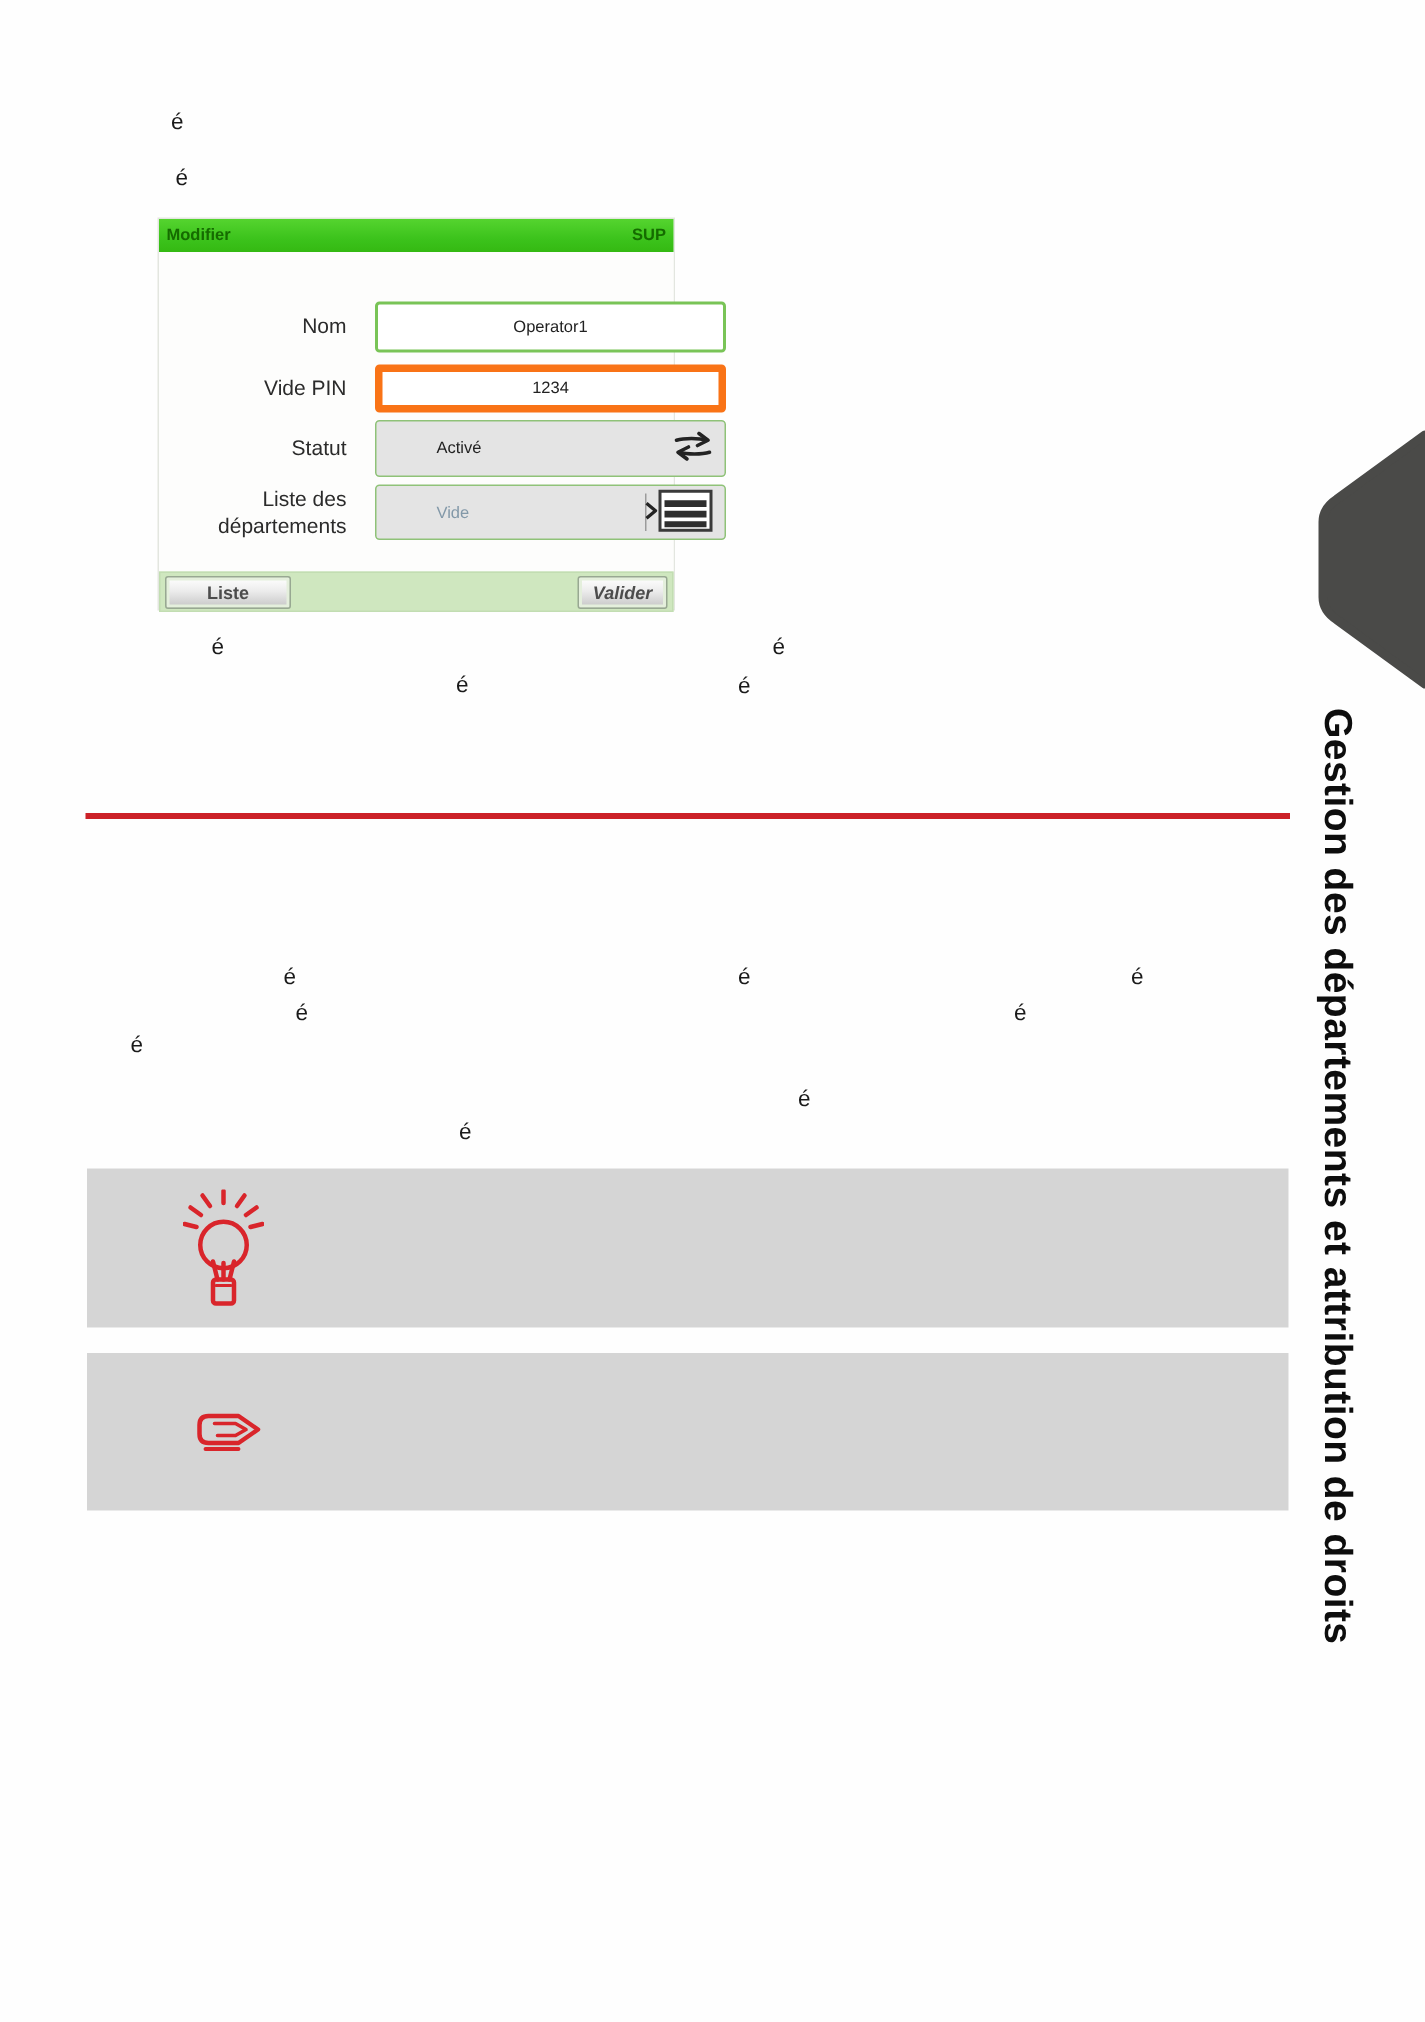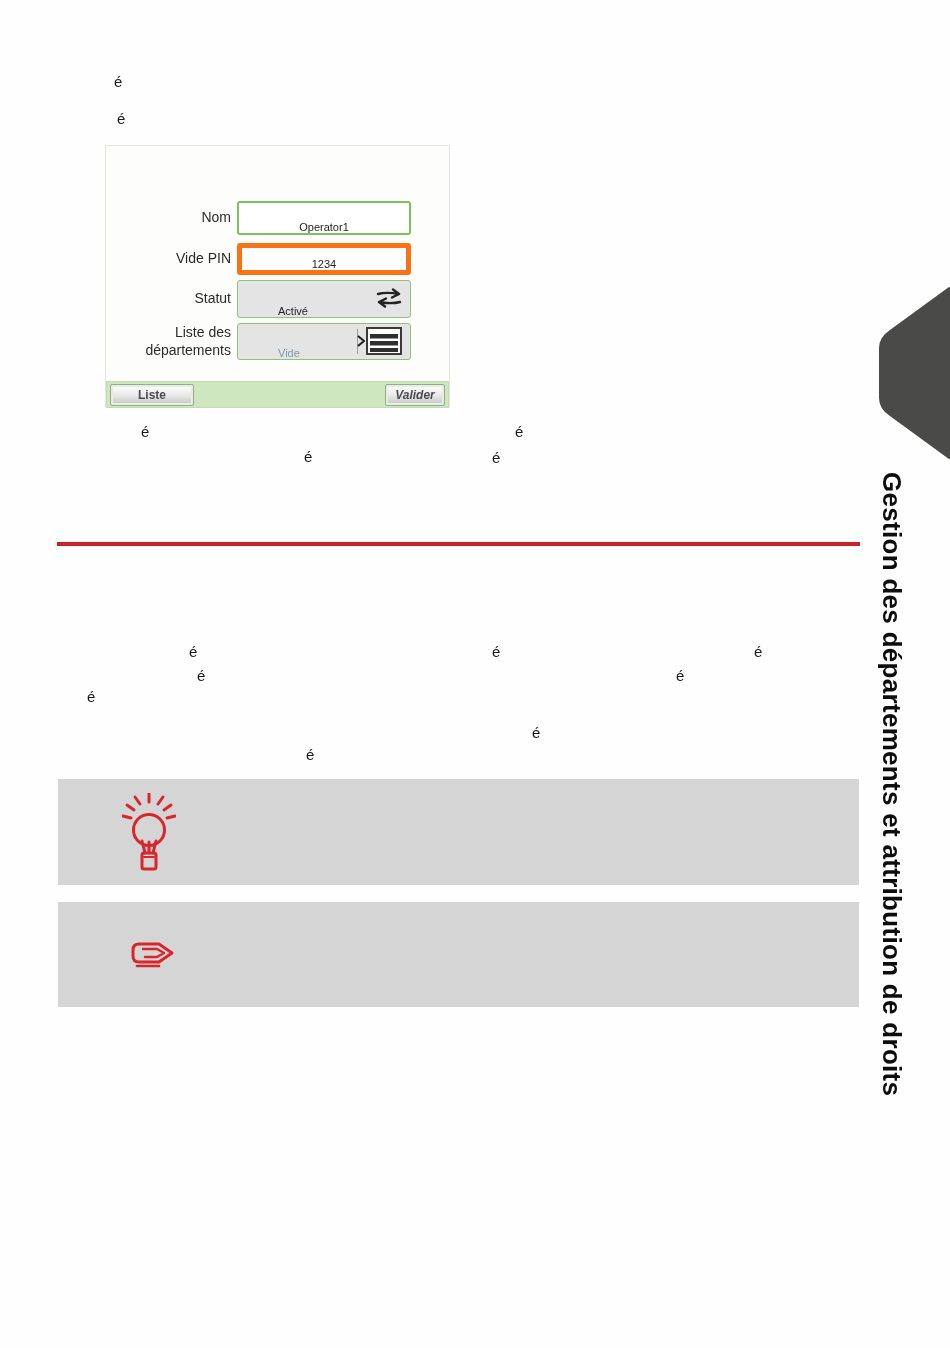--- a/index.html
+++ b/index.html
@@ -13,22 +13,22 @@
   .shot{position:absolute;left:105px;top:145px;width:345px;height:262px;
         border:1px solid #e3e6e0;box-sizing:border-box;background:#fdfdfc;}
   .shot-header{position:absolute;left:0;top:0;width:100%;height:22px;
         background:linear-gradient(180deg,#55d42f 0%,#3cc31c 60%,#34b912 100%);
         display:flex;align-items:center;justify-content:space-between;
         padding:0 5px;box-sizing:border-box;}
   .shot-header span{font-size:11px;font-weight:bold;color:#156b00;}
   .shot-body{position:absolute;left:0;top:22px;width:100%;height:213px;background:#fdfdfc;}
   .row{position:absolute;left:0;width:100%;display:flex;align-items:center;}
   .row .lbl{position:absolute;left:25px;width:100px;font-size:14px;color:#2b2b2b;line-height:1.25;text-align:right;}
-  .fld{position:absolute;left:131px;width:174px;box-sizing:border-box;border-radius:3px;
-       display:flex;align-items:flex-end;font-size:11px;color:#222;}
+  .fld{position:absolute;left:144px;width:234px;box-sizing:border-box;border-radius:3px;
+       display:flex;align-items:center;font-size:11px;color:#222;}
   .fld.white{background:#ffffff;}
   .fld.gray{background:#e4e4e4;}
   .fld.bgreen{border:2px solid #79c457;}
   .fld.bgreen-thin{border:1px solid #8fc278;}
   .fld.bgray{border:5px solid #f97316;}
   .fld .center{flex:1;text-align:center;}
   .val-left{margin-left:40px;}
   .vide{color:#8298a8;}
   .row1{top:33px;height:34px;} .row1 .fld{height:34px;}
   .row2{top:75px;height:32px;} .row2 .fld{height:32px;}
@@ -82,20 +82,24 @@
       <span class="stray" style="left: 306px; top: 747px;">é</span>
       <span class="stray" style="left: 752px; top: 797px;">é</span>
       <span class="stray" style="left: 335px; top: 820px;">é</span>
       <span class="stray" style="left: 533px; top: 842px;">é</span>
       <span class="stray" style="left: 630px; top: 842px;">é</span>
       <span class="stray" style="left: 288px; top: 930px;">é</span>
       <span class="stray" style="left: 638px; top: 930px;">é</span>
     </div>
 
   <div class="shot">
+    <div class="shot-header">
+      <span>Modifier</span>
+      <span>SUP</span>
+    </div>
     <div class="shot-body">
 
       <div class="row row1">
         <div class="lbl">Nom</div>
         <div class="fld white bgreen">
           <span class="center">Operator1</span>
         </div>
       </div>
 
       <div class="row row2">

